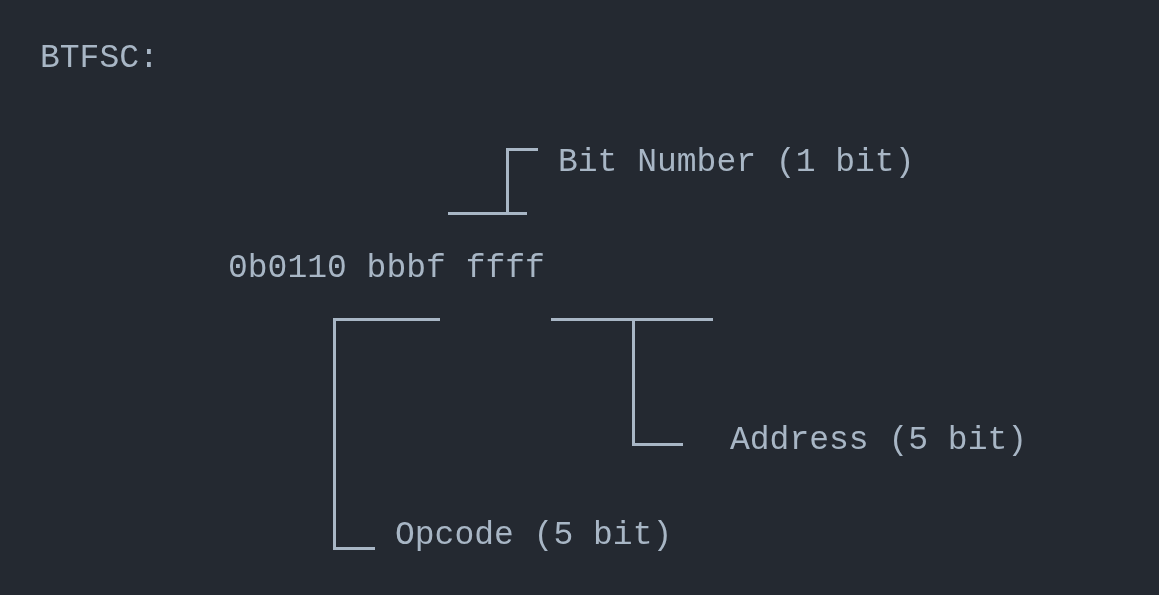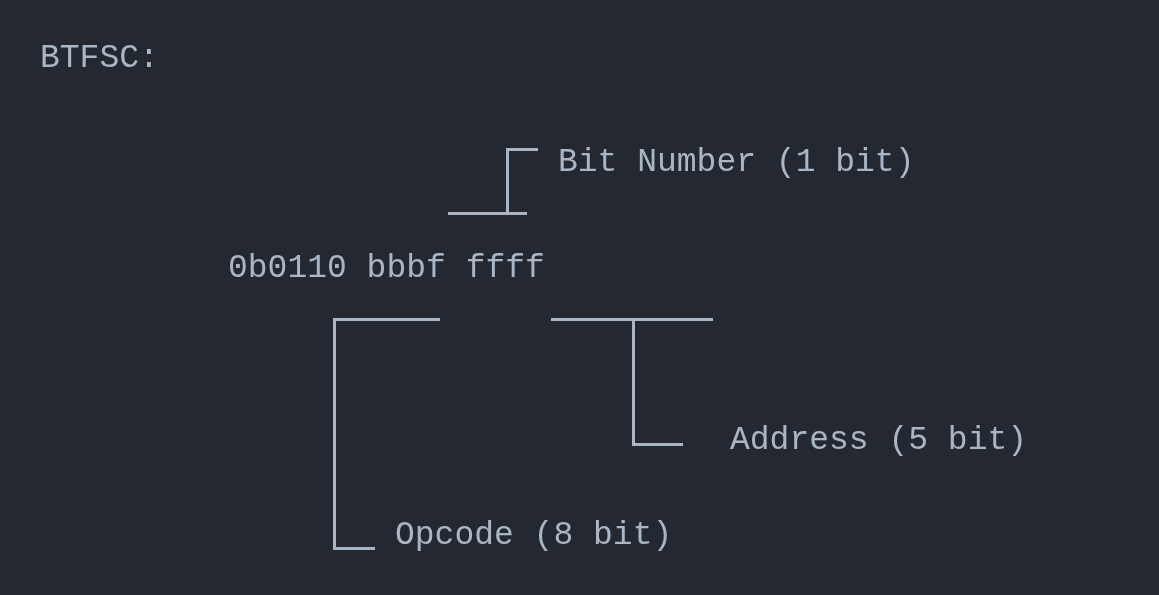--- a/index.html
+++ b/index.html
@@ -41,17 +41,17 @@
 <div class="line" style="left:506px; top:148px; width:3px; height:67px;"></div>
 
 <div class="line" style="left:506px; top:148px; width:32px; height:3px;"></div>
 
 <div class="text" style="left:720px; top:421px;margin-left:10px;">Address (5 bit)</div>
 
 <div class="line" style="left:551px; top:318px; width:162px; height:3px;"></div>
 <div class="line" style="left:632px; top:318px; width:3px; height:128px;"></div>
 <div class="line" style="left:632px; top:443px; width:51px; height:3px;"></div>
 
-<div class="text" style="left:395px; top:516px;">Opcode (8 bit)</div>
+<div class="text" style="left:395px; top:516px;">Opcode (5 bit)</div>
 
 <div class="line" style="left:333px; top:318px; width:107px; height:3px;"></div>
 <div class="line" style="left:333px; top:318px; width:3px; height:232px;"></div>
 <div class="line" style="left:333px; top:547px; width:42px; height:3px;"></div>
 
 </body></html>

